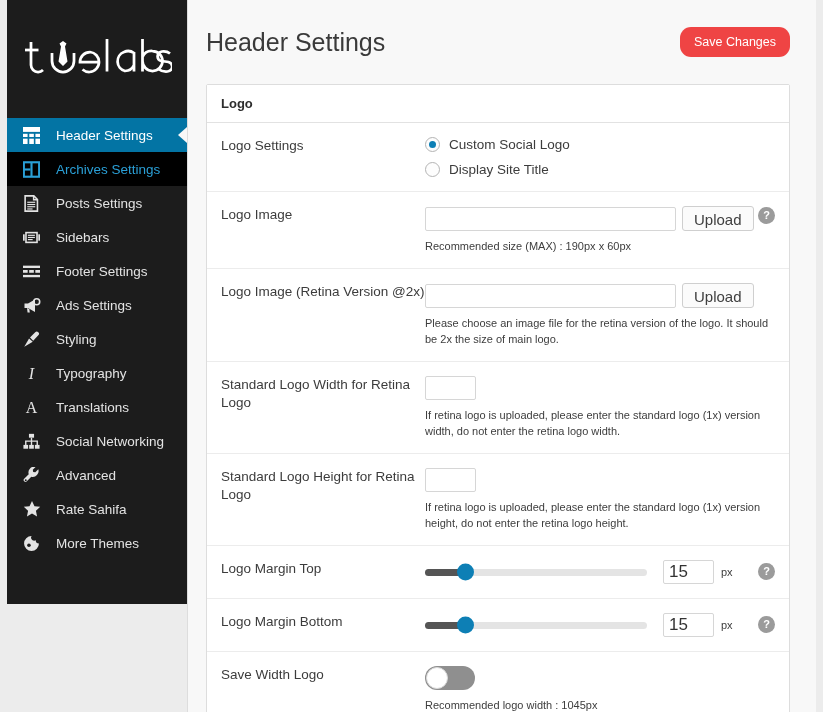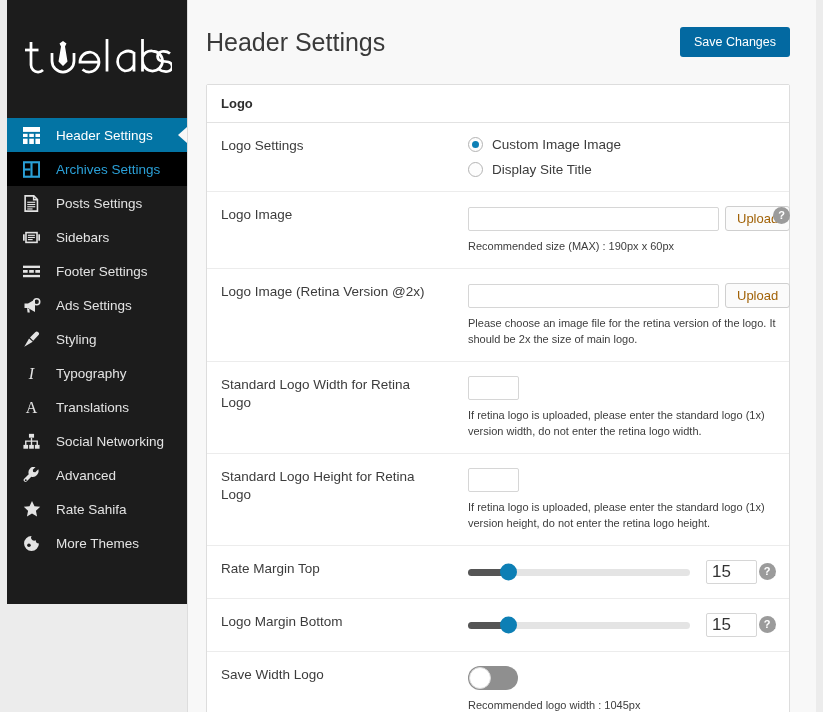--- a/index.html
+++ b/index.html
@@ -104,24 +104,24 @@
     box-sizing: border-box;
   }
   .page-title {
     font-size: 25px;
     font-weight: normal;
     color: #3a3a3a;
     margin: 0;
     letter-spacing: 0px;
   }
   .save-btn {
-    background: #0369a1;
+    background: #ef4444;
     color: #ffffff;
     border: none;
-    border-radius: 3px;
+    border-radius: 11px;
     font-size: 12.5px;
     font-family: "Liberation Sans", sans-serif;
     padding: 9px 14px;
     cursor: pointer;
     line-height: 1;
   }
 
   .panel {
     margin: 20px 26px 0 18px;
     background: #ffffff;
@@ -136,21 +136,20 @@
     border-bottom: 1px solid #e2e2e2;
     background: #ffffff;
   }
 
   .row {
     display: flex;
     border-bottom: 1px solid #ececec;
     padding: 14px 0 14px 0;
     min-height: 30px;
     box-sizing: border-box;
-    gap: 43px;
   }
   .row:last-child { border-bottom: none; }
   .row-label {
     width: 218px;
     flex: none;
     padding-left: 14px;
     font-size: 13.5px;
     color: #3c3c3c;
     box-sizing: border-box;
     line-height: 18px;
@@ -210,23 +209,23 @@
     border-radius: 2px;
     vertical-align: middle;
   }
   .txt.wide { width: 251px; }
   .txt.small { width: 51px; }
   .txt.num { width: 51px; text-align: left; }
   .upload-btn {
     border: 1px solid #cfcfcf;
     background: #fbfbfb;
     border-radius: 3px;
-    font-size: 13px;
+    font-size: 15px;
     font-family: "Liberation Sans", sans-serif;
-    color: #a16207;
+    color: #404040;
     padding: 4px 11px;
     margin-left: 6px;
     cursor: pointer;
     vertical-align: middle;
     height: 25px;
     box-sizing: border-box;
   }
   .field-line { display: flex; align-items: center; }
 
   
@@ -498,21 +497,21 @@
 
     <div class="panel">
 
       <div class="panel-head">Logo</div>
 
       <div class="row">
         <div class="row-label">Logo Settings</div>
         <div class="row-field">
           <div class="radio-line">
             <span class="radio checked"></span>
-            <span class="radio-label">Custom Image Image</span>
+            <span class="radio-label">Custom Social Logo</span>
           </div>
           <div class="radio-line">
             <span class="radio"></span>
             <span class="radio-label">Display Site Title</span>
           </div>
         </div>
       </div>
 
       <div class="row">
         <div class="row-label">Logo Image</div>
@@ -547,21 +546,21 @@
 
       <div class="row">
         <div class="row-label">Standard Logo Height for Retina Logo</div>
         <div class="row-field">
           <input class="txt small" type="text" value="" style="">
           <div class="desc">If retina logo is uploaded, please enter the standard logo (1x) version height, do not enter the retina logo height.</div>
         </div>
       </div>
 
       <div class="row">
-        <div class="row-label">Rate Margin Top</div>
+        <div class="row-label">Logo Margin Top</div>
         <div class="row-field">
           <div class="slider-wrap">
             <div class="slider">
               <div class="fill" style="width:18%"></div>
               <div class="handle" style="left:18%"></div>
             </div>
             <input class="txt num slider-num" type="text" value="15" style="">
             <span class="unit">px</span>
           </div>
           <div class="help" style="top:3px">?</div>

